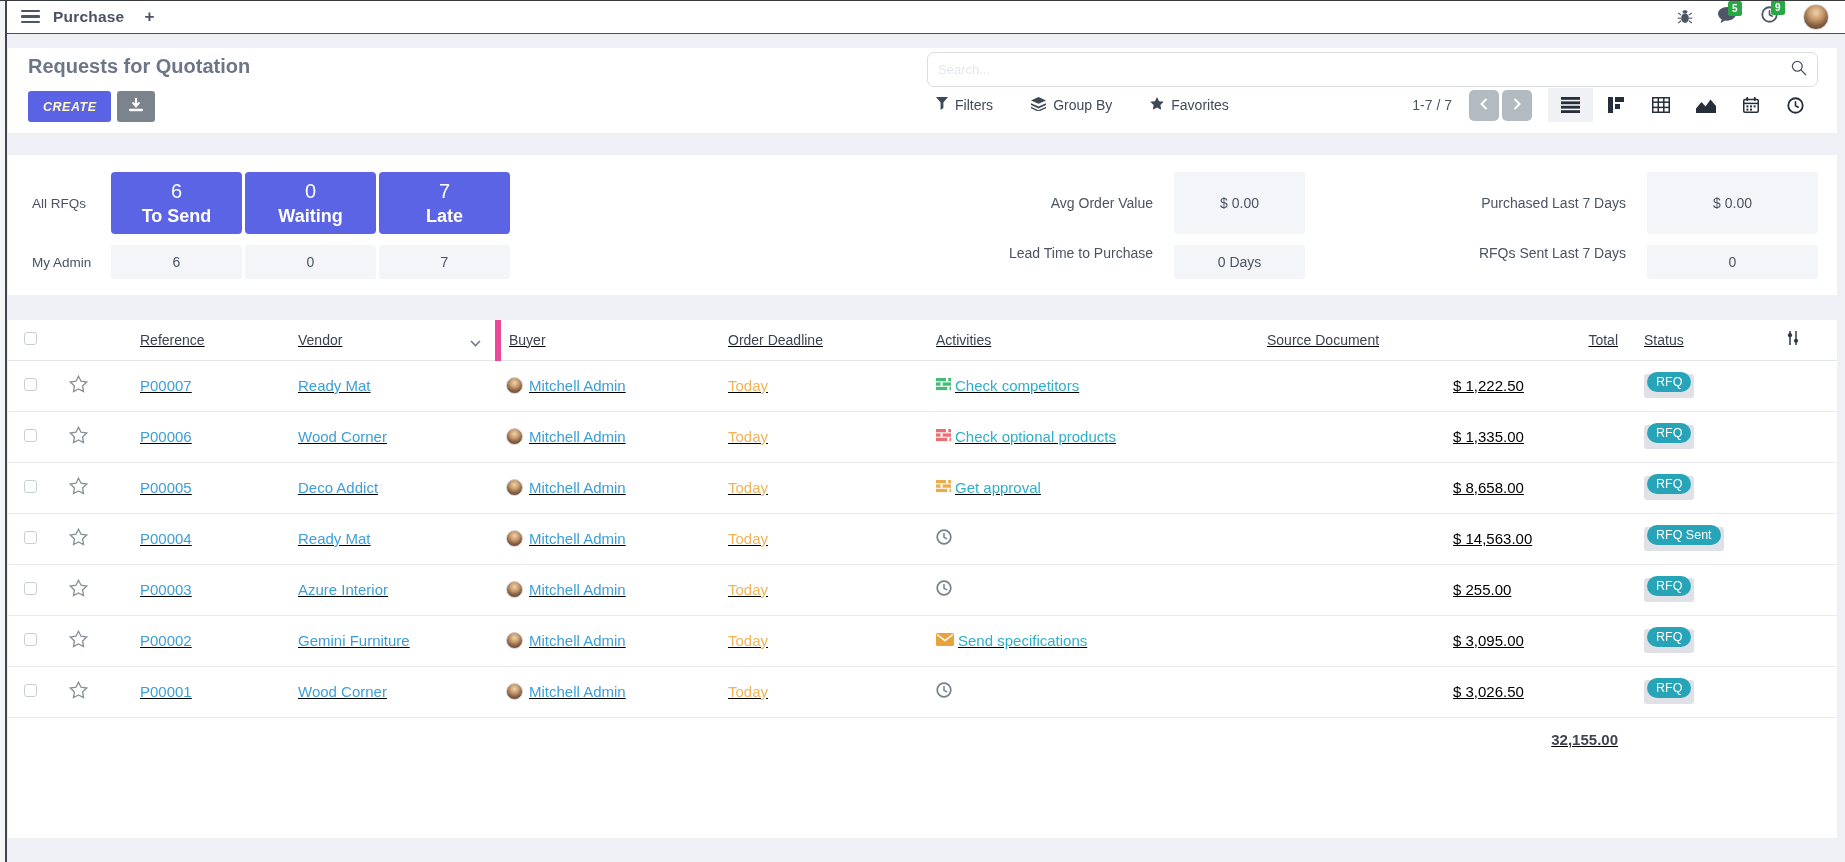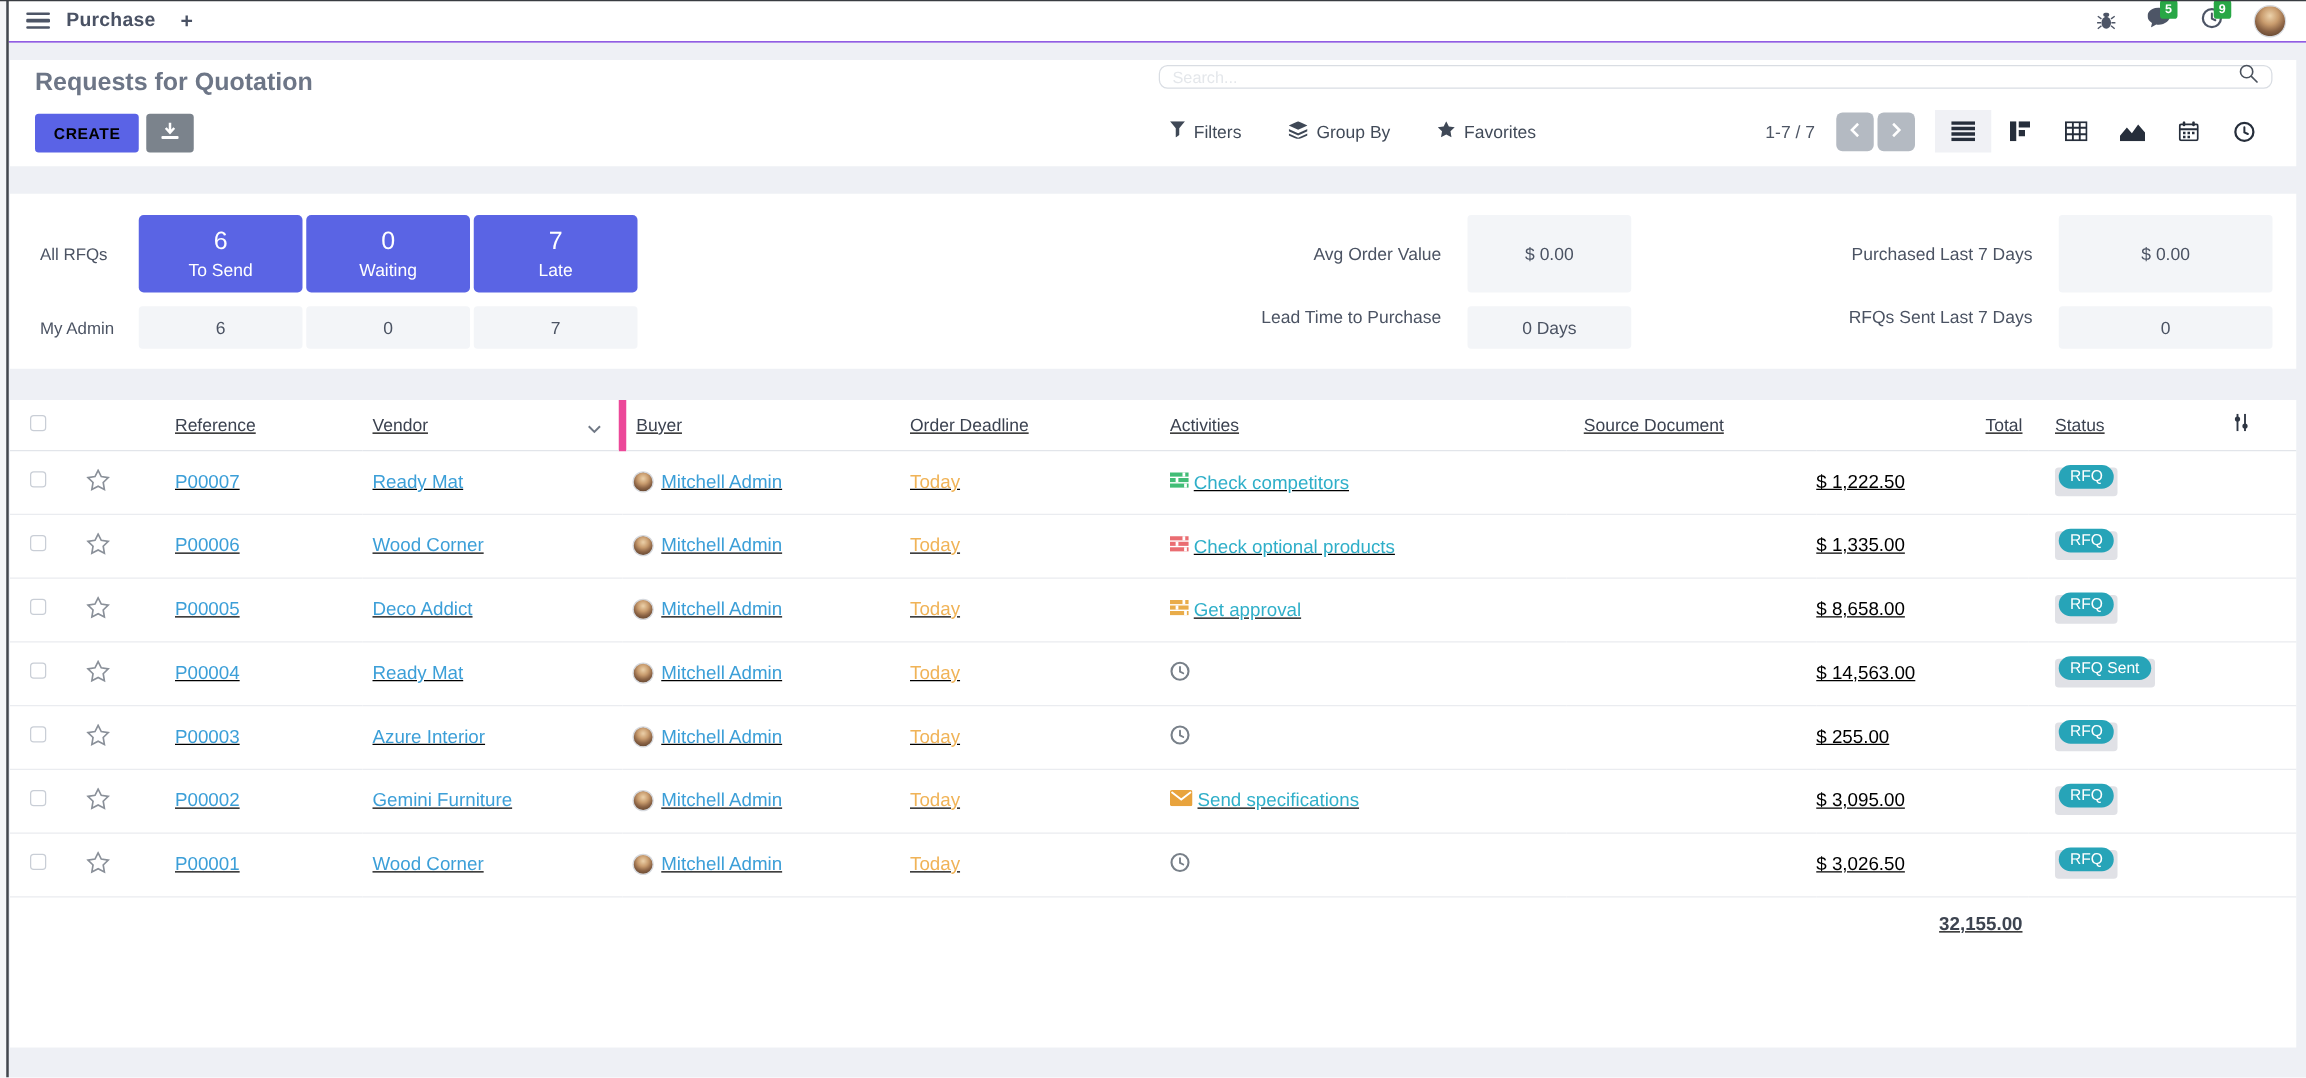--- a/index.html
+++ b/index.html
@@ -25,48 +25,48 @@
             border:1px solid #d6d9de; }
   .avatar.lg { width:26px; height:26px; }
   .avatar.sm { width:17px; height:17px; display:inline-block; vertical-align:middle; }
 
   
   .card { background:#fff; margin-left:8px; width:1829px; }
 
   
   .control-card { position:relative; margin-top:14px; height:85px; }
   .cp-title { position:absolute; left:20px; top:7px; font-size:20px; color:#6d7687; }
-  .search-box { position:absolute; top:4px; right:19px; width:891px; height:19px; border:1px solid #d9dde3;
+  .search-box { position:absolute; top:4px; right:19px; width:891px; height:35px; border:1px solid #d9dde3;
                 border-radius:7px; background:#fff; display:flex; align-items:center; padding:0 10px; }
   .search-box input { flex:1; border:none; outline:none; font-size:13px; color:#4c5564; background:transparent; }
   .search-box input::placeholder { color:#e4e7eb; }
   .btn-row { position:absolute; left:20px; top:43px; display:flex; gap:6px; }
-  .create-btn { height:31px; padding:0 15px; background:#5a63e6; color:#000000; font-size:12.5px; font-weight:700;
-                border:none; border-radius:3px; letter-spacing:.5px; display:flex; align-items:center; cursor:pointer; }
+  .create-btn { height:31px; padding:0 15px; background:#5a63e6; color:#fef9c3; font-size:12.5px; font-weight:700;
+                border:none; border-radius:3px; letter-spacing:.5px; display:flex; align-items:center; cursor:pointer;font-style:italic; }
   .export-btn { width:38px; height:31px; background:#7b838c; border:none; border-radius:3px;
                 display:flex; align-items:center; justify-content:center; cursor:pointer; }
   .filters-bar { position:absolute; left:928px; top:40px; height:34px; display:flex; align-items:center; gap:38px; }
   .filter-item { display:flex; align-items:center; gap:7px; font-size:14px; color:#414a58; cursor:pointer; }
   .cp-right { position:absolute; right:19px; top:40px; display:flex; align-items:center; }
   .pager-text { font-size:14px; color:#4d5564; margin-right:14px; }
   .pager-btn { width:30px; height:31px; background:#b4bac2; border:none; border-radius:5px; margin-left:3px;
                display:flex; align-items:center; justify-content:center; cursor:pointer; }
   .view-switcher { display:flex; margin-left:16px; }
   .view-item { width:45px; height:34px; display:flex; align-items:center; justify-content:center; cursor:pointer; }
   .view-item.active { background:#f0f1f5; }
 
   
   .dash-card { position:relative; margin-top:22px; height:140px; padding-top:17px; }
   .kpi-row { display:flex; align-items:center; margin-left:24px; }
   .kpi-row + .kpi-row { margin-top:11px; }
   .kpi-label { width:79px; font-size:13.5px; color:#4b5363; }
   .kpi-card { width:131px; height:62px; margin-right:3px; background:#5a64e4; border-radius:4px; color:#fff;
               display:flex; flex-direction:column; align-items:center; justify-content:center; cursor:pointer; }
   .kpi-num { font-size:20px; }
-  .kpi-sub { font-size:14px; margin-top:3px; }
+  .kpi-sub { font-size:18px; margin-top:3px;font-weight:bold; }
   .kpi-cell { width:131px; height:34px; margin-right:3px; background:#f3f5f8; border-radius:3px;
               display:flex; align-items:center; justify-content:center; font-size:14px; color:#4b5363; }
   .stats-grid { position:absolute; right:19px; top:17px; display:grid;
                 grid-template-columns:210px 131px 300px 171px; grid-template-rows:62px 34px;
                 column-gap:21px; row-gap:11px; align-items:center; }
   .stat-label { font-size:14px; color:#4b5363; text-align:right; }
   .stat-box { background:#f3f5f8; border-radius:3px; height:100%; display:flex; align-items:center;
               justify-content:center; font-size:14px; color:#4b5363; }
   .stats-grid .r2 { height:34px; }
 

